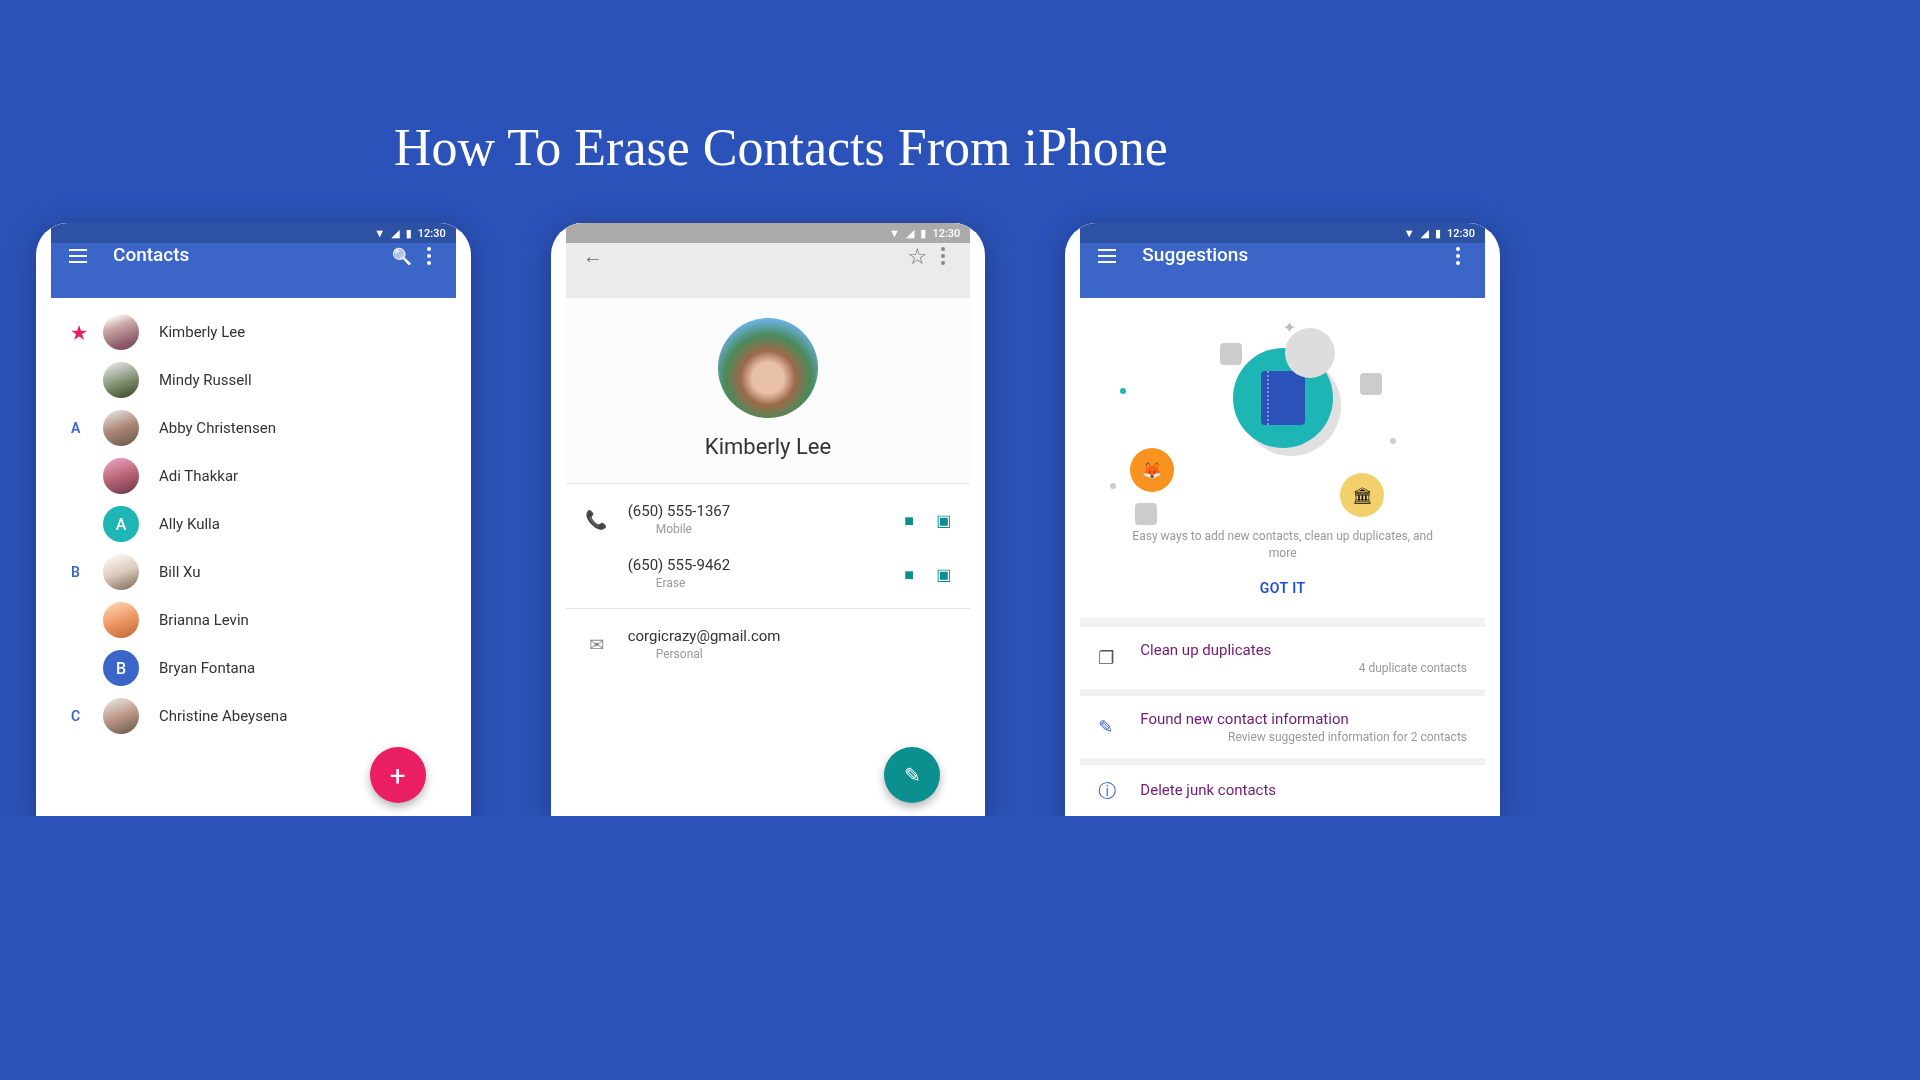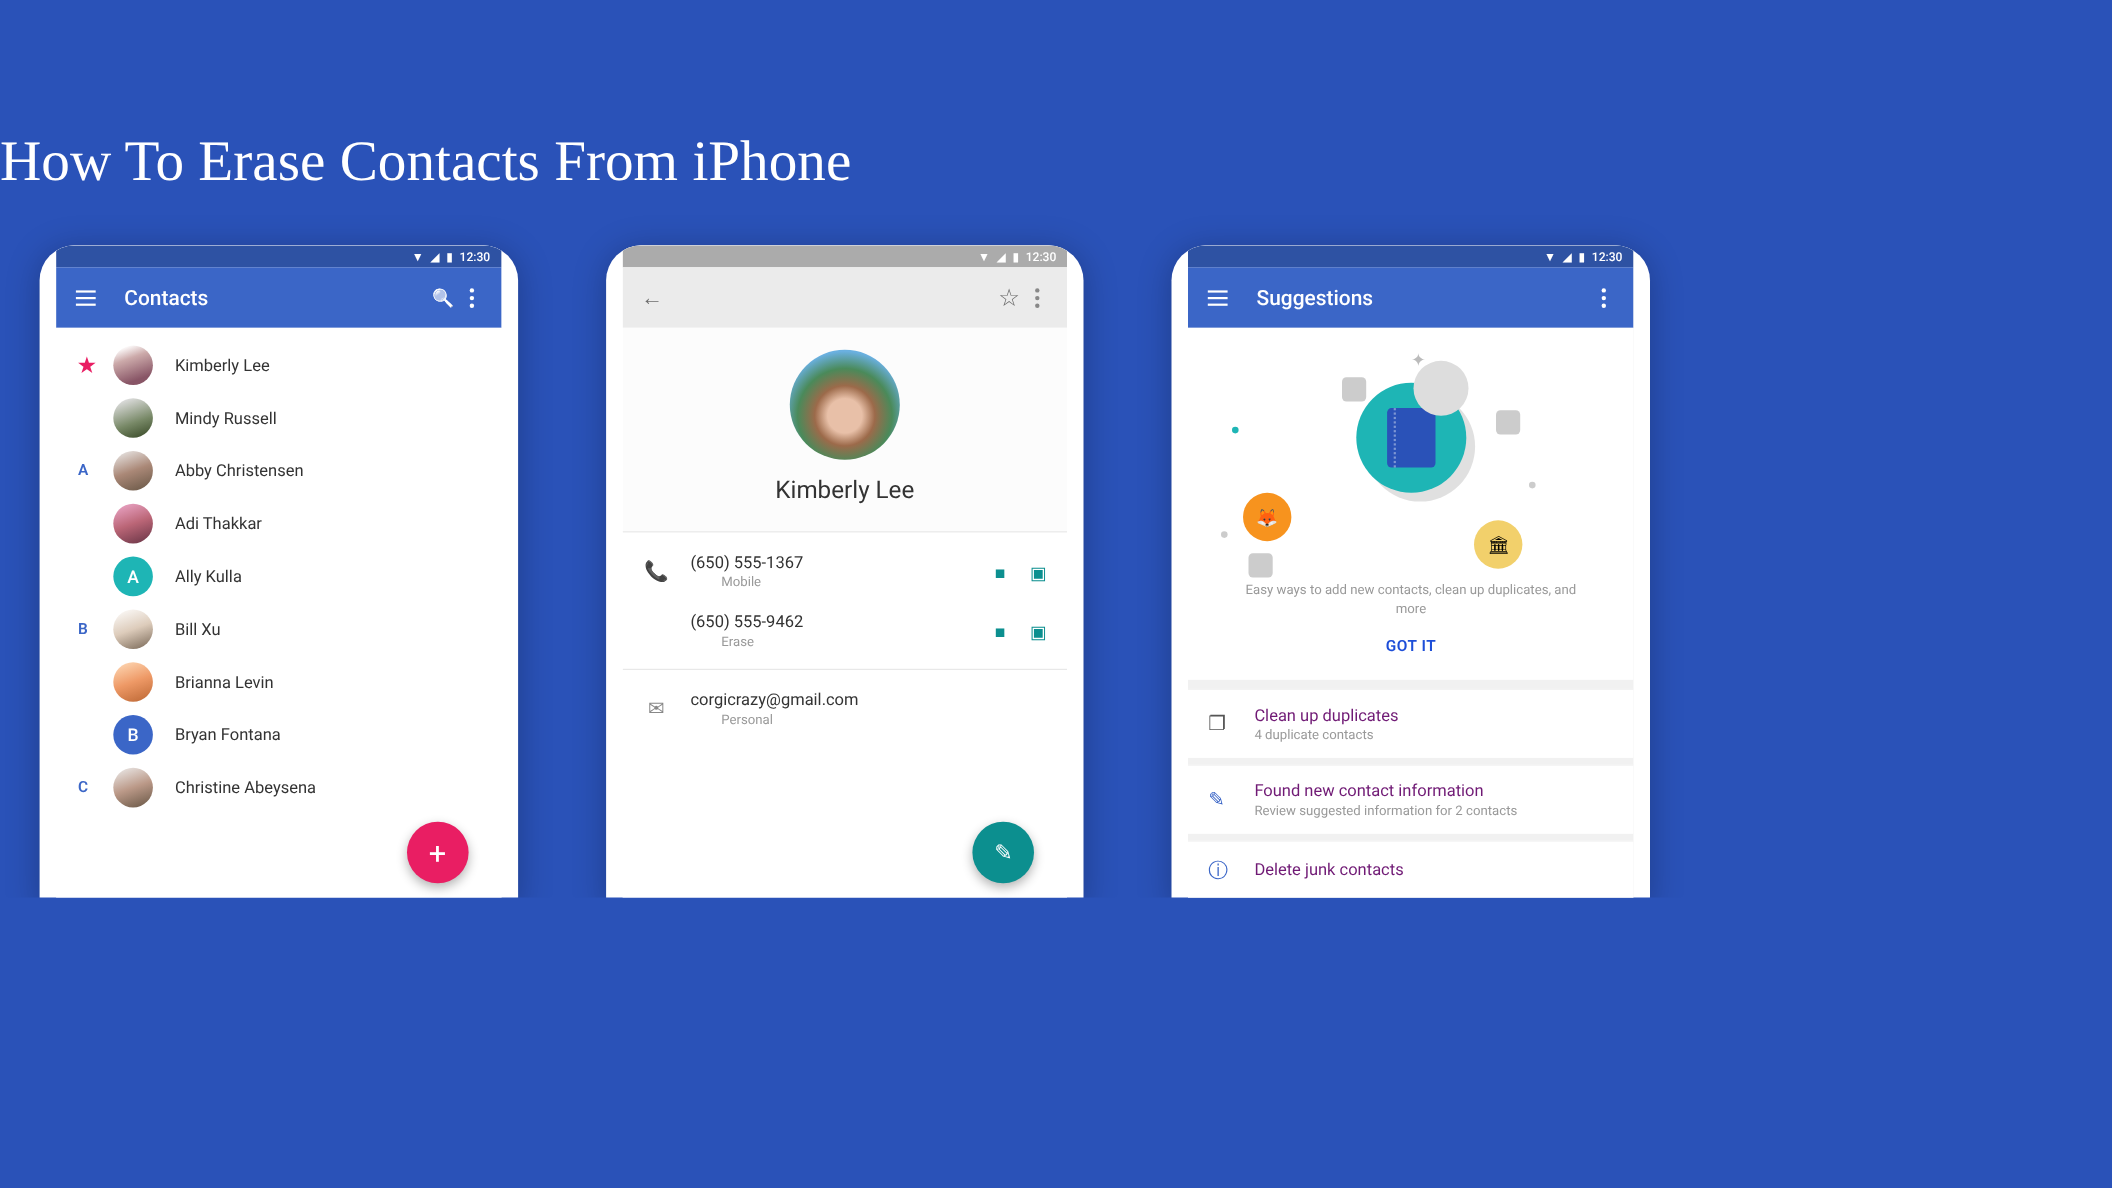--- a/index.html
+++ b/index.html
@@ -8,21 +8,23 @@
   font-family: -apple-system, BlinkMacSystemFont, "Segoe UI", Roboto, sans-serif;
   width: 1536px;
   height: 816px;
   overflow: hidden;
 }
 .page-title {
   color: #fff;
   font-family: Georgia, "Times New Roman", serif;
   font-size: 52px;
   font-weight: 400;
+  text-align: center;
   padding-top: 118px;
+  margin-left: 26px;
 }
 .phones-row {
   display: flex;
   justify-content: space-between;
   padding: 46px 36px 0;
   gap: 80px;
 }
 .phone {
   background: #fff;
   border-radius: 32px 32px 0 0;
@@ -52,21 +54,20 @@
   color: #fff;
   font-size: 11px;
   font-weight: 500;
 }
 .status-bar.gray { background: #ababab; }
 .status-icon { font-size: 11px; }
 .app-bar {
   background: #3b66c7;
   height: 55px;
   display: flex;
-  align-items: center;
   padding: 0 14px;
   color: #fff;
 }
 .app-bar.light { background: #ebebeb; color: #6d6d6d; }
 .app-bar-title { font-size: 19px; font-weight: 500; margin-left: 22px; }
 .app-bar-spacer { flex: 1; }
 .icon-btn { width: 26px; height: 26px; display: flex; align-items: center; justify-content: center; cursor: pointer; }
 .hamburger { display: flex; flex-direction: column; gap: 4px; }
 .hamburger span { width: 18px; height: 2px; background: #fff; }
 .search-icon::before { content: "🔍"; font-size: 16px; filter: grayscale(1) brightness(3); }
@@ -125,21 +126,21 @@
 .sparkle::before { content:"✦"; color:#bbb; font-size:16px; position:absolute; }
 .suggest-title { font-size: 20px; color: #333; font-weight: 500; margin-bottom: 6px; }
 .suggest-sub { font-size: 12px; color: #999; line-height: 1.4; padding: 0 30px; }
 .got-it { color: #1d4ed8; font-weight: 600; font-size: 14px; margin-top: 18px; letter-spacing: .5px; }
 .suggest-card { background: #fff; margin: 6px 0 0; padding: 14px 18px; display: flex; align-items: center; gap: 20px; border-top: 1px solid #eee; }
 .suggest-card.first { margin-top: 8px; }
 .suggest-lead { width: 22px; color: #555; font-size: 18px; }
 .suggest-lead.blue { color: #3b66c7; }
 .suggest-body { flex: 1; }
 .suggest-t { font-size: 15px; color: #701a75; margin-bottom: 2px; }
-.suggest-s { font-size: 12px; color: #999; }
+.suggest-s { font-size: 12px; color: #999; text-align: right; }
 .gray-bg { background: #f1f1f1; }
 .av1 { background: linear-gradient(160deg,#fff 10%,#caa 35%,#856 80%); }
 .av2 { background: linear-gradient(160deg,#ddd 10%,#786 60%,#453 90%); }
 .av3 { background: linear-gradient(160deg,#c96,#843); }
 .av4 { background: linear-gradient(160deg,#eee,#a87,#654); }
 .av5 { background: linear-gradient(160deg,#eac,#b67,#634); }
 .av6 { background: #1eb5b5; }
 .av7 { background: linear-gradient(160deg,#a8a8a8,#454545); }
 .av8 { background: linear-gradient(160deg,#fff,#dcb,#765); }
 .av9 { background: linear-gradient(160deg,#fdb,#e96,#b63); }

